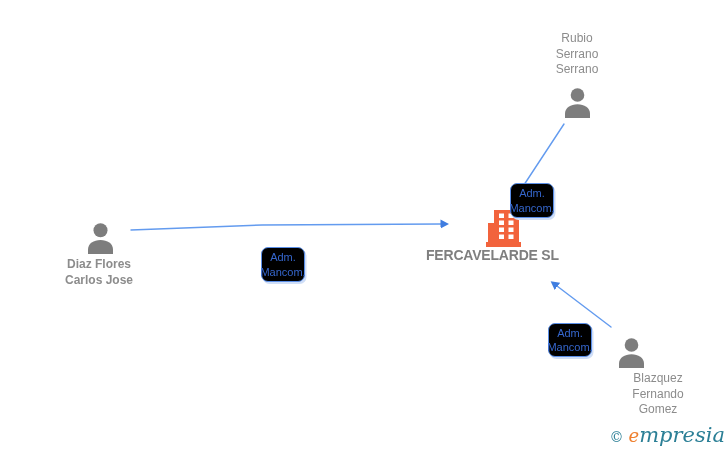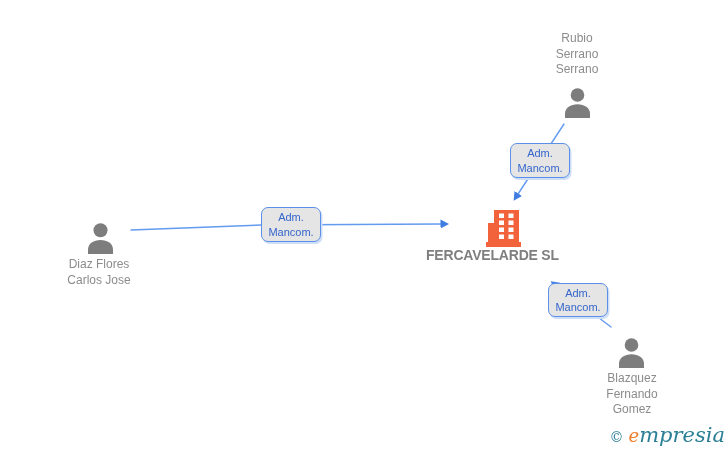--- a/index.html
+++ b/index.html
@@ -42,34 +42,35 @@
   .company-name {
     color: var(--company-name-gray, #7f7f7f);
     font-size: 14px;
     font-weight: bold;
     text-align: left;
     letter-spacing: -0.2px;
   }
 
   .rel-label {
     box-sizing: border-box;
-    width: 60px;
+    width: 44px;
     height: 35px;
-    background: #e5e5e5;
+    background: #000000;
     border: 1.6px solid var(--label-border-blue, #5b8fe8);
     border-radius: 7px;
     box-shadow: 1.5px 2px 0 0 #cfdef7;
     color: var(--label-text-blue, #3566cc);
     font-size: 11px;
     line-height: 14.5px;
     display: flex;
     flex-direction: column;
     align-items: center;
     justify-content: center;
     text-align: center;
+    margin-top: 40px;
   }
 
   .brand {
     position: absolute;
     right: 3px;
     bottom: 3px;
     display: flex;
     align-items: baseline;
     font-family: "DejaVu Serif", serif;
     font-style: italic;
@@ -116,32 +117,32 @@
       <path class="silhouette" d="M2 30 v-4.3 c0-6 5.7-9.4 12.5-9.4 s12.5 3.4 12.5 9.4 V30 Z"></path>
     </svg>
   </div>
 
   <div class="abs person-icon" style="left:86px; top:223px;">
     <svg width="29" height="31" viewBox="0 0 29 31">
       <circle class="silhouette" cx="14.5" cy="7.2" r="7"></circle>
       <path class="silhouette" d="M2 31 v-4.5 c0-6.2 5.7-9.6 12.5-9.6 s12.5 3.4 12.5 9.6 V31 Z"></path>
     </svg>
   </div>
-  <div class="abs person-name" style="left:39px; top:257px; width:120px;">
+  <div class="abs person-name" style="left:39px; top:257px; width:120px;font-weight:bold;">
     <div>Diaz Flores</div>
     <div>Carlos Jose</div>
   </div>
 
   <div class="abs person-icon" style="left:617px; top:338px;">
     <svg width="29" height="30" viewBox="0 0 29 30">
       <circle class="silhouette" cx="14.5" cy="7" r="6.8"></circle>
       <path class="silhouette" d="M2 30 v-4.3 c0-6 5.7-9.4 12.5-9.4 s12.5 3.4 12.5 9.4 V30 Z"></path>
     </svg>
   </div>
-  <div class="abs person-name" style="left:572px; top:371px; width:120px;">
+  <div class="abs person-name" style="left:598px; top:371px; width:120px;">
     <div>Blazquez</div>
     <div>Fernando</div>
     <div>Gomez</div>
   </div>
 
   <div class="abs company-icon" style="left:486px; top:210px;">
     <svg width="35" height="37" viewBox="0 0 35 37">
       <rect class="brick" x="8" y="0" width="25" height="32"></rect>
       <rect class="brick" x="2" y="13" width="6" height="19"></rect>
       <rect class="brick" x="0" y="32" width="35" height="5"></rect>

